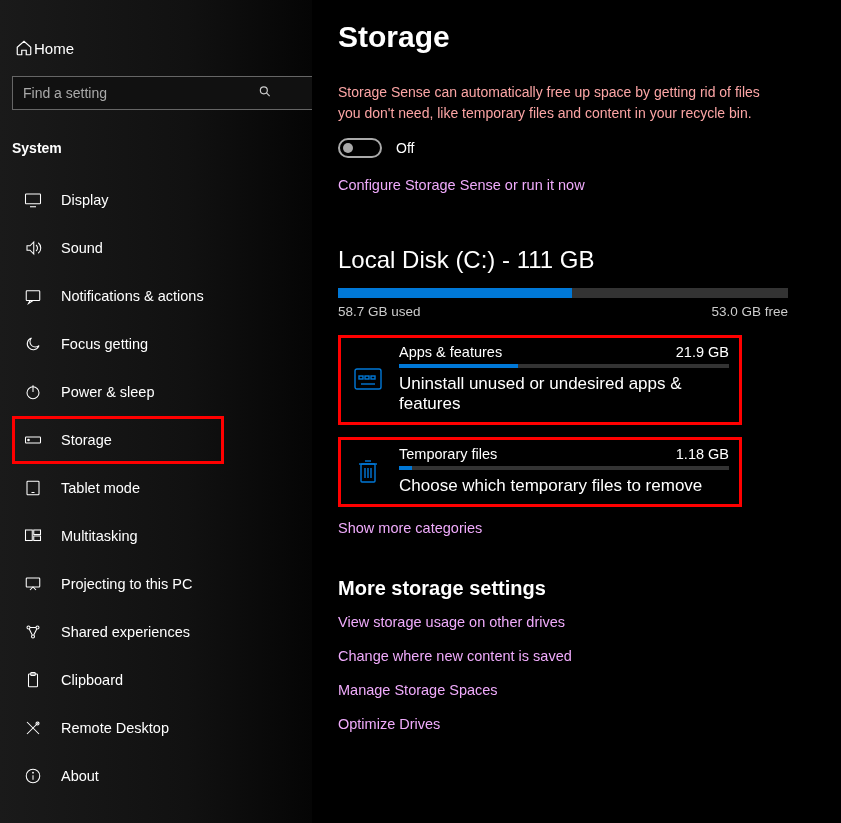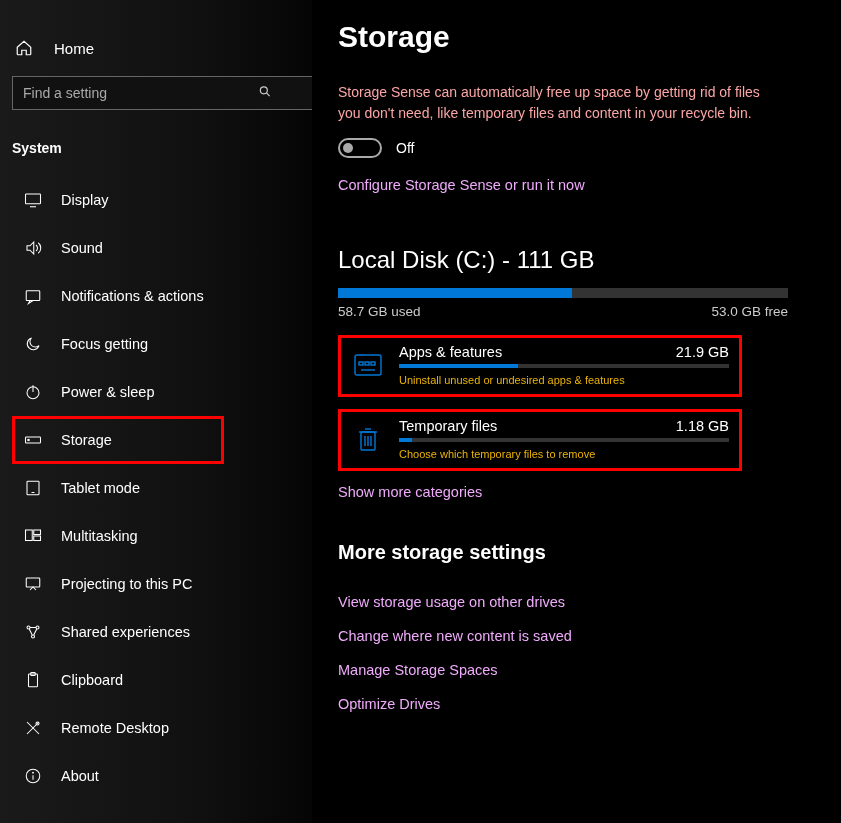--- a/index.html
+++ b/index.html
@@ -15,21 +15,21 @@
   .sidebar {
     width: 312px;
     height: 100%;
     background: linear-gradient(90deg, #1a1a1a 0%, #111 60%, #050505 100%);
     padding: 32px 12px 12px 12px;
     overflow: hidden;
   }
   .home-row {
     display: flex;
     align-items: center;
-    gap: 20px;
+    gap: 0;
     padding: 6px 0 18px 2px;
     font-size: 15px;
     cursor: pointer;
   }
   .search-box {
     position: relative;
     margin-bottom: 24px;
   }
   .search-box input {
     width: 334px;
@@ -188,28 +188,28 @@
     background: #333;
     position: relative;
     margin-bottom: 6px;
   }
   .cat-bar-fill {
     position: absolute;
     left: 0; top: 0; height: 100%;
     background: #0078d7;
   }
   .cat-sub {
-    font-size: 11px;
-    color: #eab308;
+    font-size: 17px;
+    color: #ffffff;
   }
   .more-settings-head {
     font-size: 20px;
     font-weight: 600;
     margin-top: 40px;
-    margin-bottom: 30px;
+    margin-bottom: 14px;
   }
   .settings-links .link { display: block; margin-bottom: 18px; }
 </style>
 </head>
 <body>
 
 <div class="sidebar">
   <div class="home-row">
     <span class="nav-icon">
       <svg width="18" height="18" viewBox="0 0 24 24" fill="none" stroke="#fff" stroke-width="1.6">

